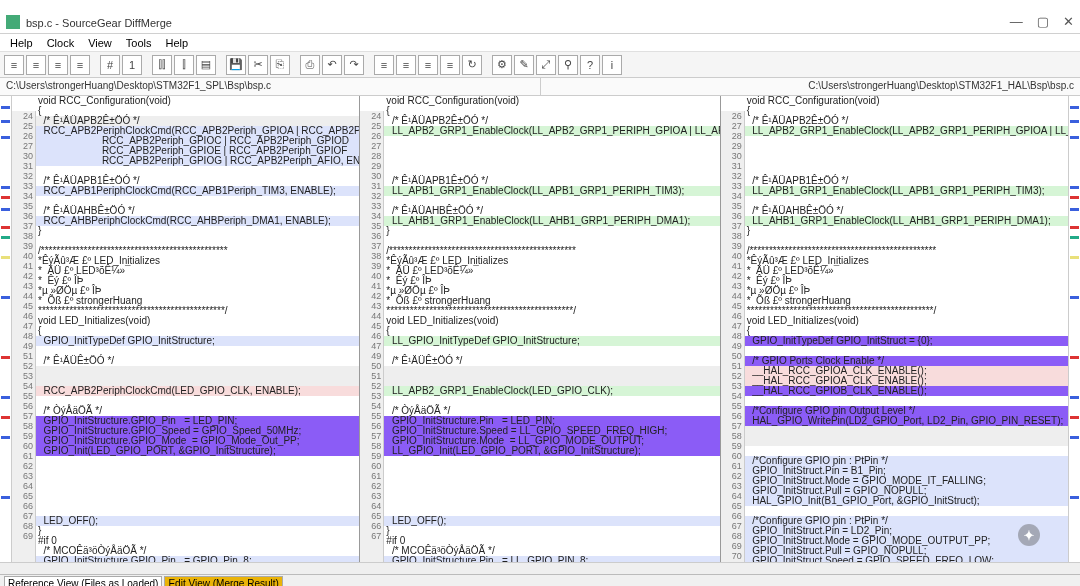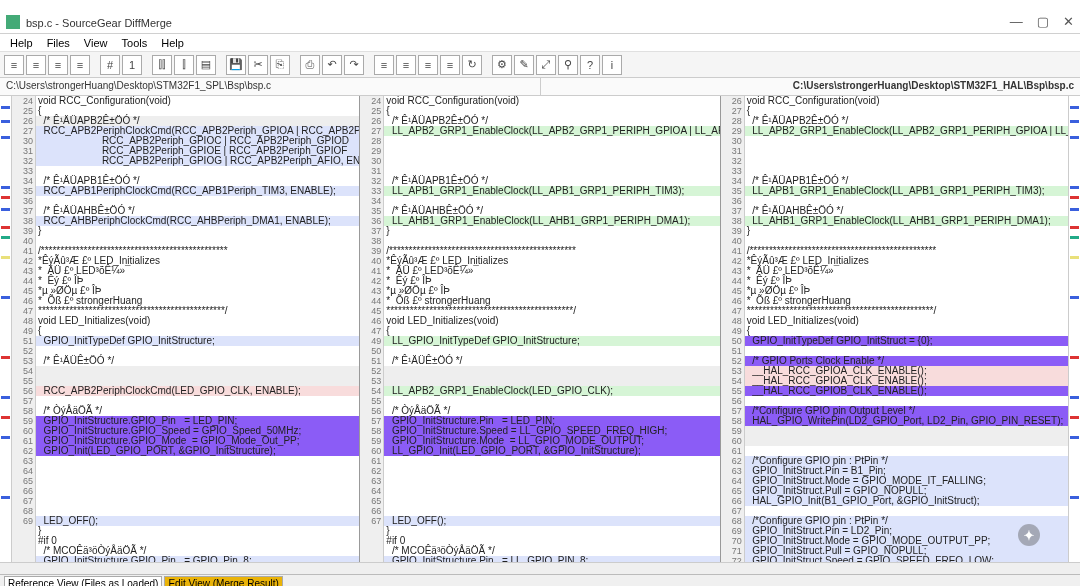--- a/index.html
+++ b/index.html
@@ -7,32 +7,32 @@
   .titlebar { height: 34px; background: #fff; display: flex; align-items: flex-end; padding: 4px 6px; font-size: 11px; color: #333; border-bottom: 1px solid #d0d0d0; }
   .titlebar .icon { width: 14px; height: 14px; background: #4a7; margin-right: 6px; }
   .titlebar .win-controls { margin-left: auto; display: flex; gap: 14px; font-size: 13px; color: #555; }
   .menubar { height: 18px; background: #fff; display: flex; align-items: center; padding: 0 4px; font-size: 11px; gap: 2px; border-bottom: 1px solid #e0e0e0;}
   .menubar span { padding: 1px 6px; }
   .toolbar { height: 26px; background: #f5f5f5; display: flex; align-items: center; padding: 2px 4px; gap: 2px; border-bottom: 1px solid #ccc; }
   .tb-btn { width: 20px; height: 20px; border: 1px solid #aaa; background: #fff; display: flex; align-items: center; justify-content: center; font-size: 11px; color: #444; }
   .tb-sep { width: 6px; }
   .paths { height: 18px; display: flex; font-size: 10px; color: #333; border-bottom: 1px solid #ccc; background:#fafafa;}
   .path { flex: 1; padding: 2px 6px; border-right: 1px solid #ccc; white-space: nowrap; overflow: hidden; }
-  .path:last-child { border-right: none; text-align: right; font-weight: bold;}
+  .path:last-child { border-right: none; text-align: right;}
   .path.mid { text-align: center; font-weight: bold;}
   .panes { display: flex; height: 466px; background: #fff; }
   .pane { flex: 1; border-right: 1px solid #999; display: flex; overflow: hidden; }
   .pane:last-child { border-right: none; }
   .overview { width: 12px; background: #fff; border-right: 1px solid #ccc; position: relative; flex-shrink:0;}
   .ovmark { position: absolute; left: 1px; right: 1px; height: 3px; }
   .ov-blue { background: #3a5fdd; }
   .ov-red { background: #d33; }
   .ov-green { background: #2a8; }
   .ov-yellow { background: #e9e07a; }
-  .gutter { width: 24px; background: #efefef; border-right: 1px solid #ccc; font-size: 9px; color: #777; text-align: right; padding-right: 2px; line-height: 10px; flex-shrink:0;}
+  .gutter { width: 24px; background: #efefef; border-right: 1px solid #ccc; font-size: 9px; color: #777; text-align: right; padding-right: 2px; line-height: 10px; flex-shrink:0;margin-top:15px;}
   .code { flex: 1; font-family: Consolas, monospace; font-size: 10px; line-height: 10px; white-space: pre; overflow: hidden; color: #222; }
   .code div { height: 10px; padding-left: 2px; }
   .bg-diff-del { background: #f8dcdc; }
   .bg-diff-add { background: #d6f5d6; }
   .bg-diff-chg { background: #8b5cf6; }
   .bg-diff-blue { background: #dce3fb; }
   .bg-diff-gray { background: #eeeeee; }
   .bottombar { height: 18px; background: #f0f0f0; border-top: 1px solid #bbb; display: flex; align-items: center; font-size: 10px; padding: 0 4px; }
   .tabbtn { border: 1px solid #aaa; padding: 1px 3px; background: #fff; margin-right: 2px;}
   .tabbtn.active { background: #eab308; }
@@ -50,21 +50,21 @@
   <span>bsp.c - SourceGear DiffMerge</span>
   <div class="win-controls">
     <span>—</span>
     <span>▢</span>
     <span>✕</span>
   </div>
 </div>
 
 <div class="menubar" id="menubar">
     <span>Help</span>
-    <span>Files</span>
+    <span>Clock</span>
     <span>View</span>
     <span>Tools</span>
     <span>Help</span>
   </div>
 
 <div class="toolbar" id="toolbar">
     <div class="tb-btn">≡</div>
     <div class="tb-btn">≡</div>
     <div class="tb-btn">≡</div>
     <div class="tb-btn">≡</div>

